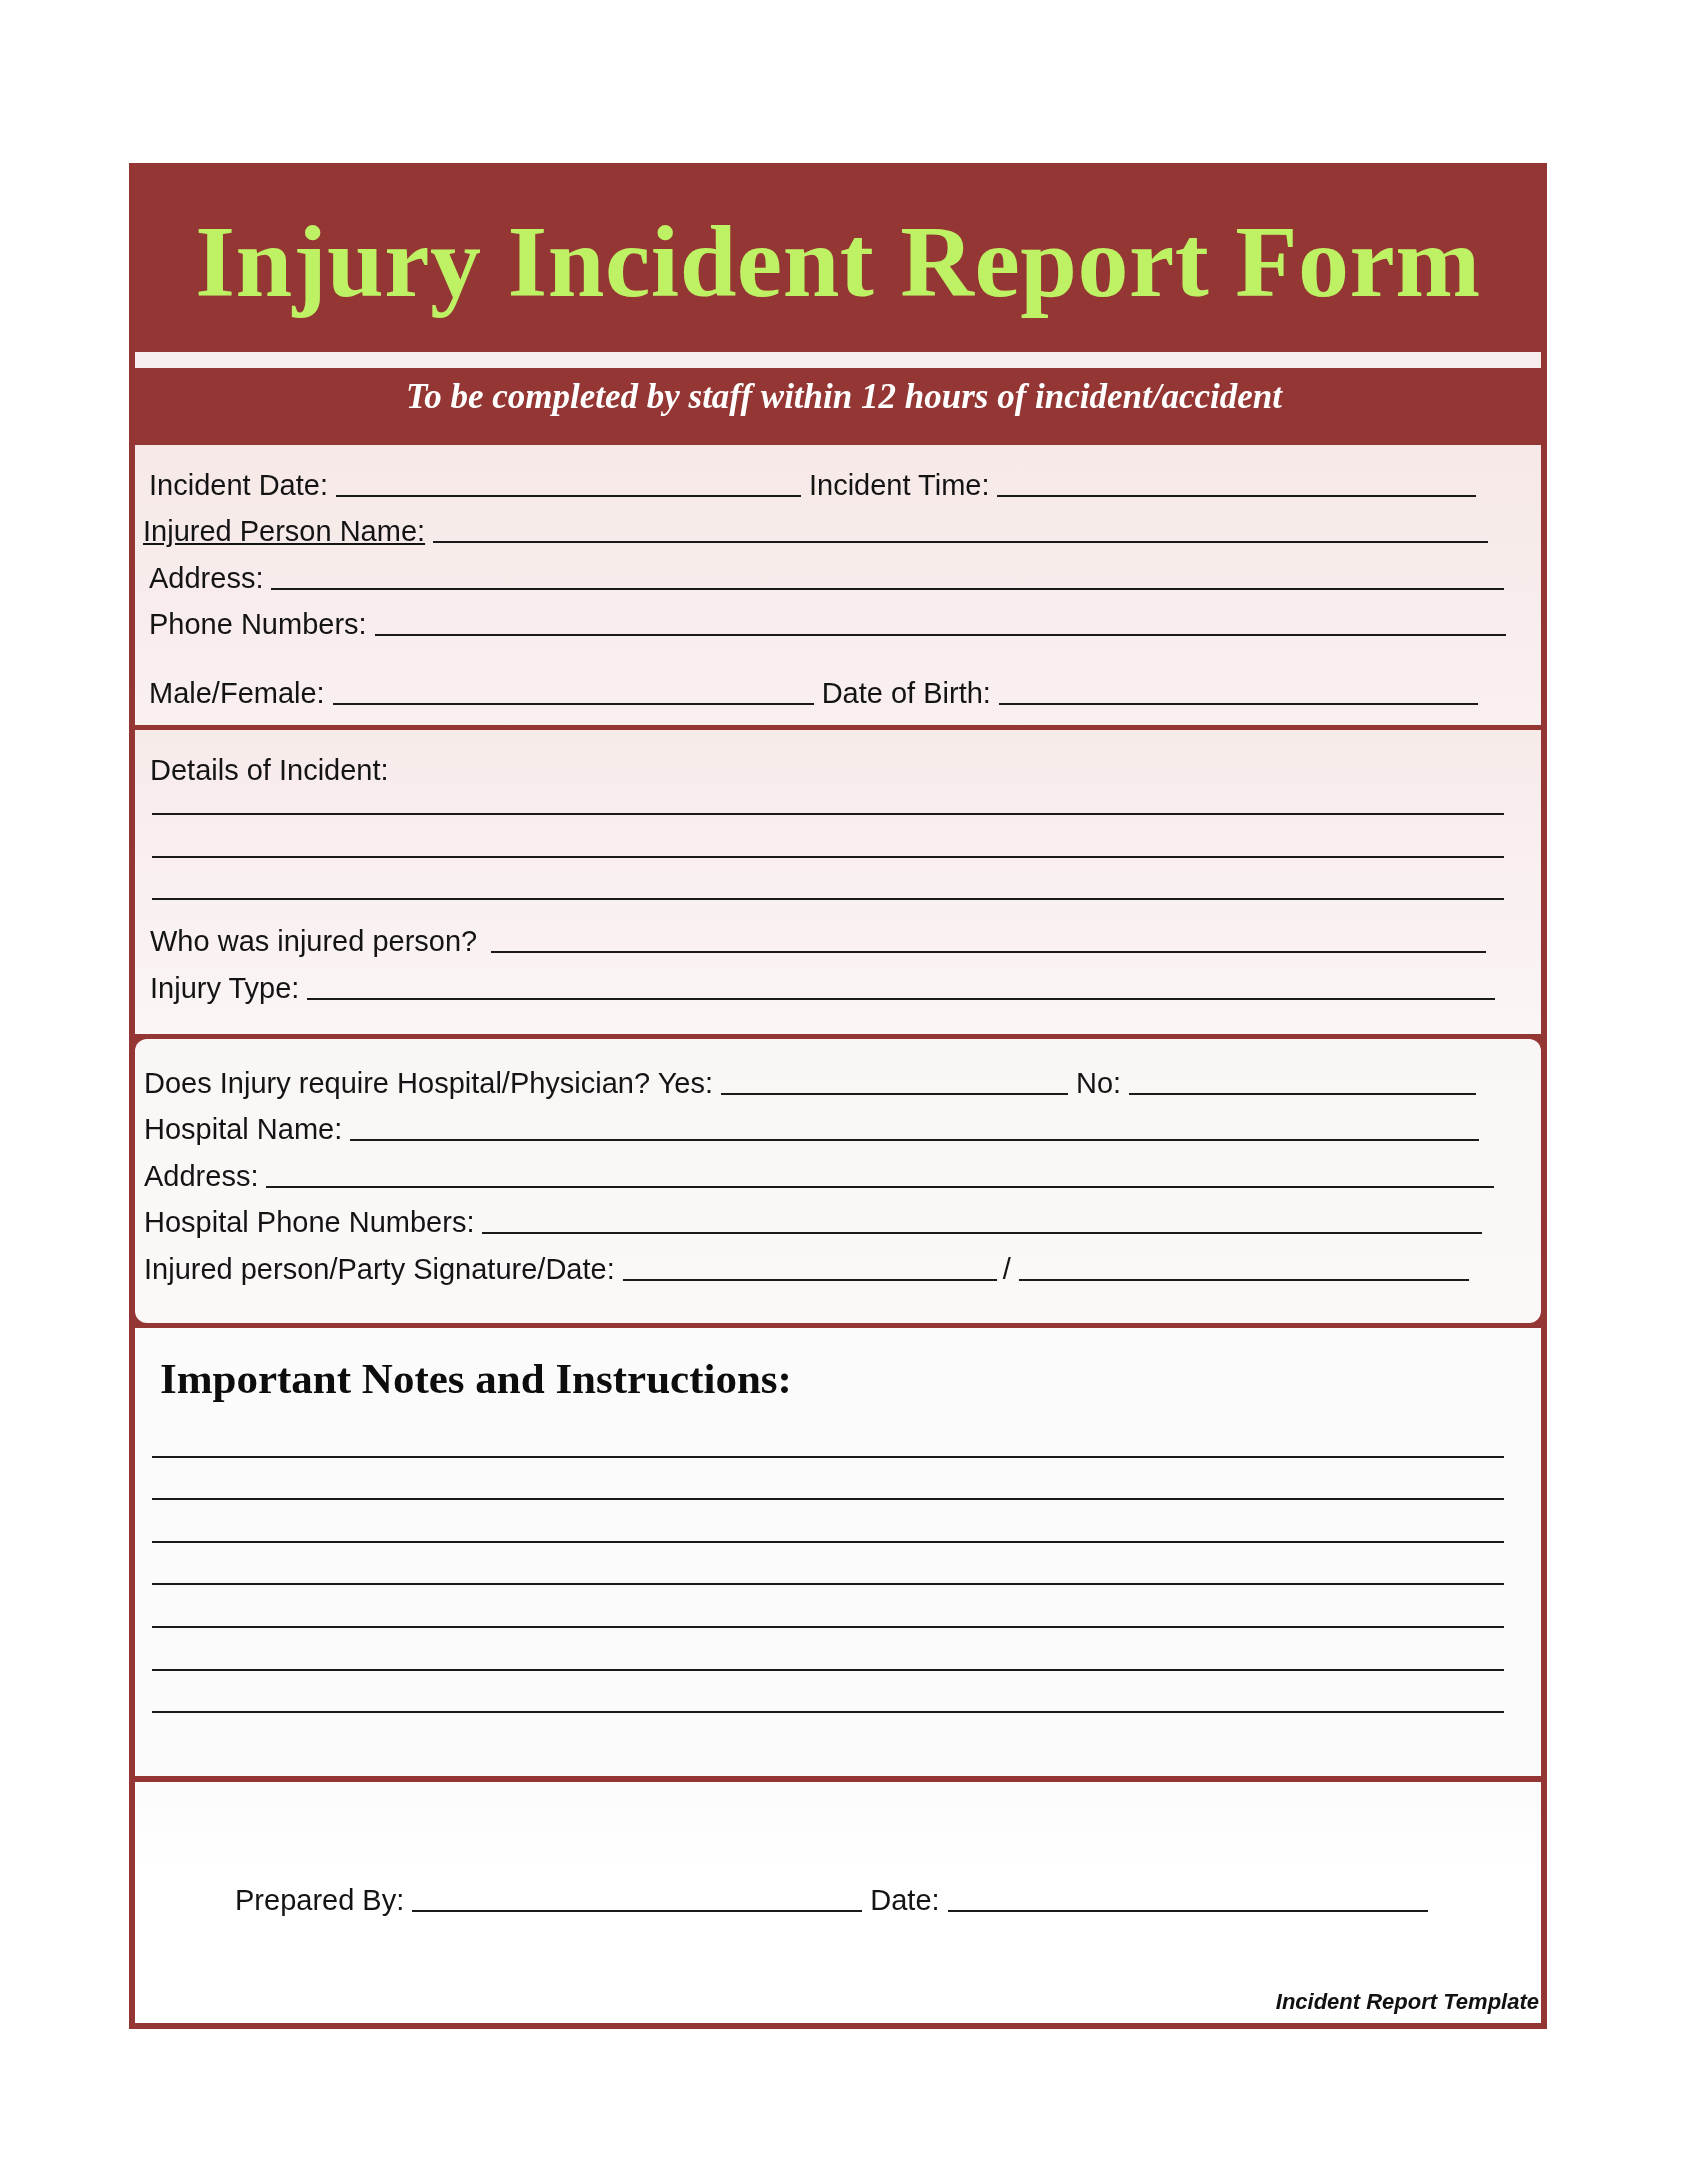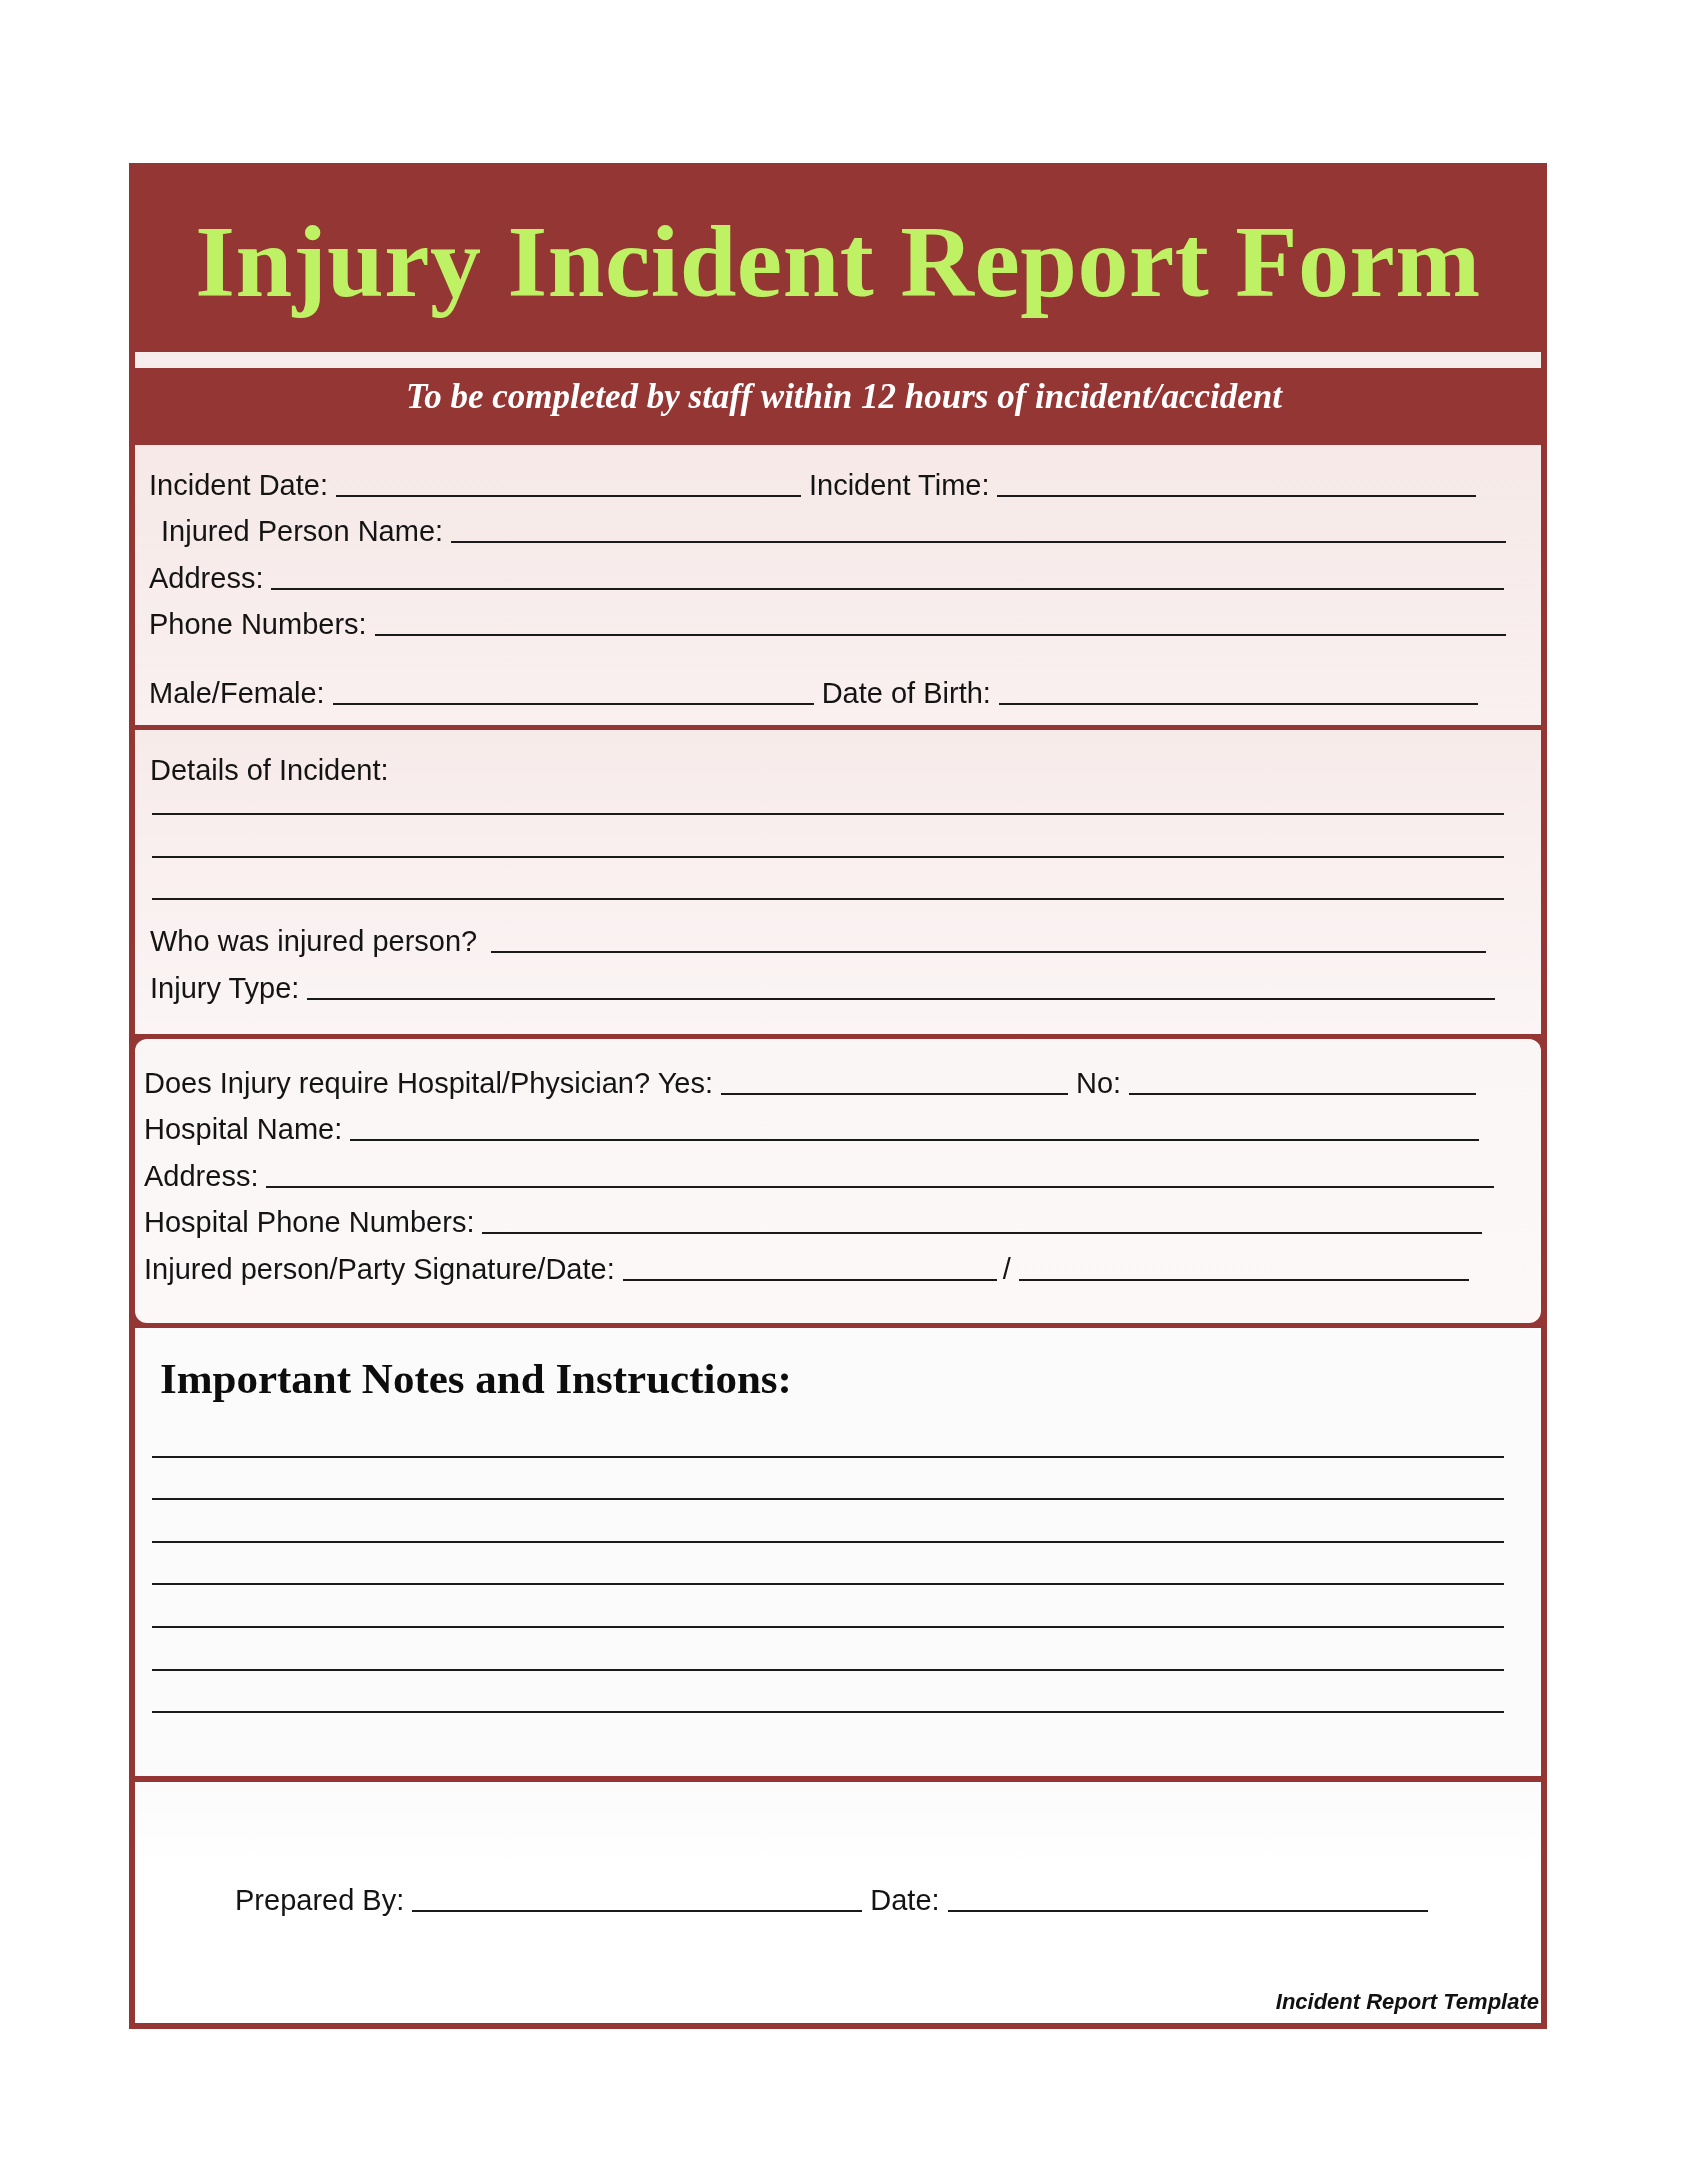--- a/index.html
+++ b/index.html
@@ -79,21 +79,21 @@
     <div class="subtitle">To be completed by staff within 12 hours of incident/accident</div>
   </div>
 
   <div class="section s1">
     <div class="row" style="left:14px; top:23px;">
       <span class="lbl">Incident Date:</span>
       <span class="line" style="width:465px"></span>
       <span class="lbl" style="padding-left:8px">Incident Time:</span>
       <span class="line" style="width:479px"></span>
     </div>
-    <div class="row" style="left:26px; top:69px;">
+    <div class="row" style="left:8px; top:69px;text-decoration:underline;">
       <span class="lbl">Injured Person Name:</span>
       <span class="line" style="width:1055px"></span>
     </div>
     <div class="row" style="left:14px; top:116px;">
       <span class="lbl">Address:</span>
       <span class="line" style="width:1233px"></span>
     </div>
     <div class="row" style="left:14px; top:162px;">
       <span class="lbl">Phone Numbers:</span>
       <span class="line" style="width:1131px"></span>

